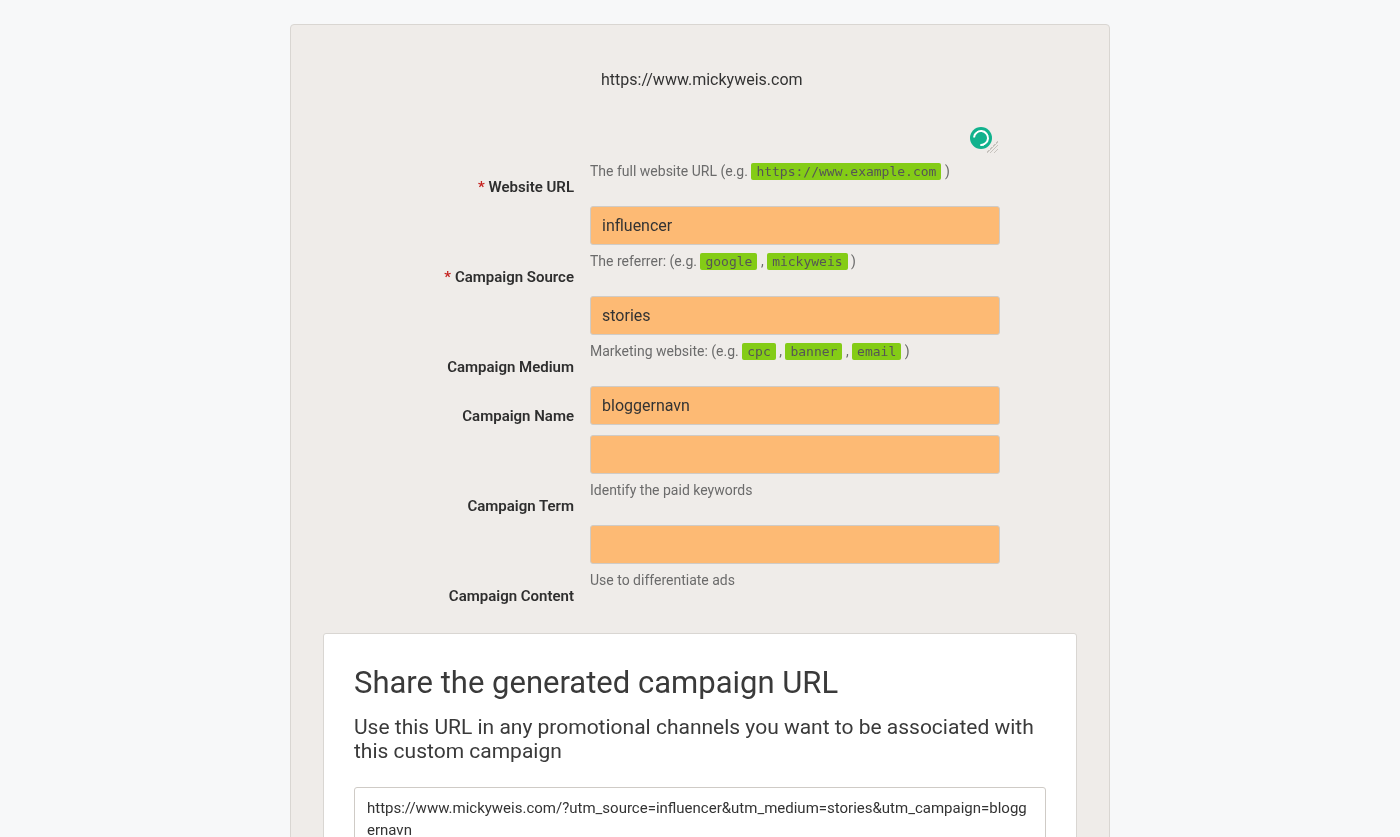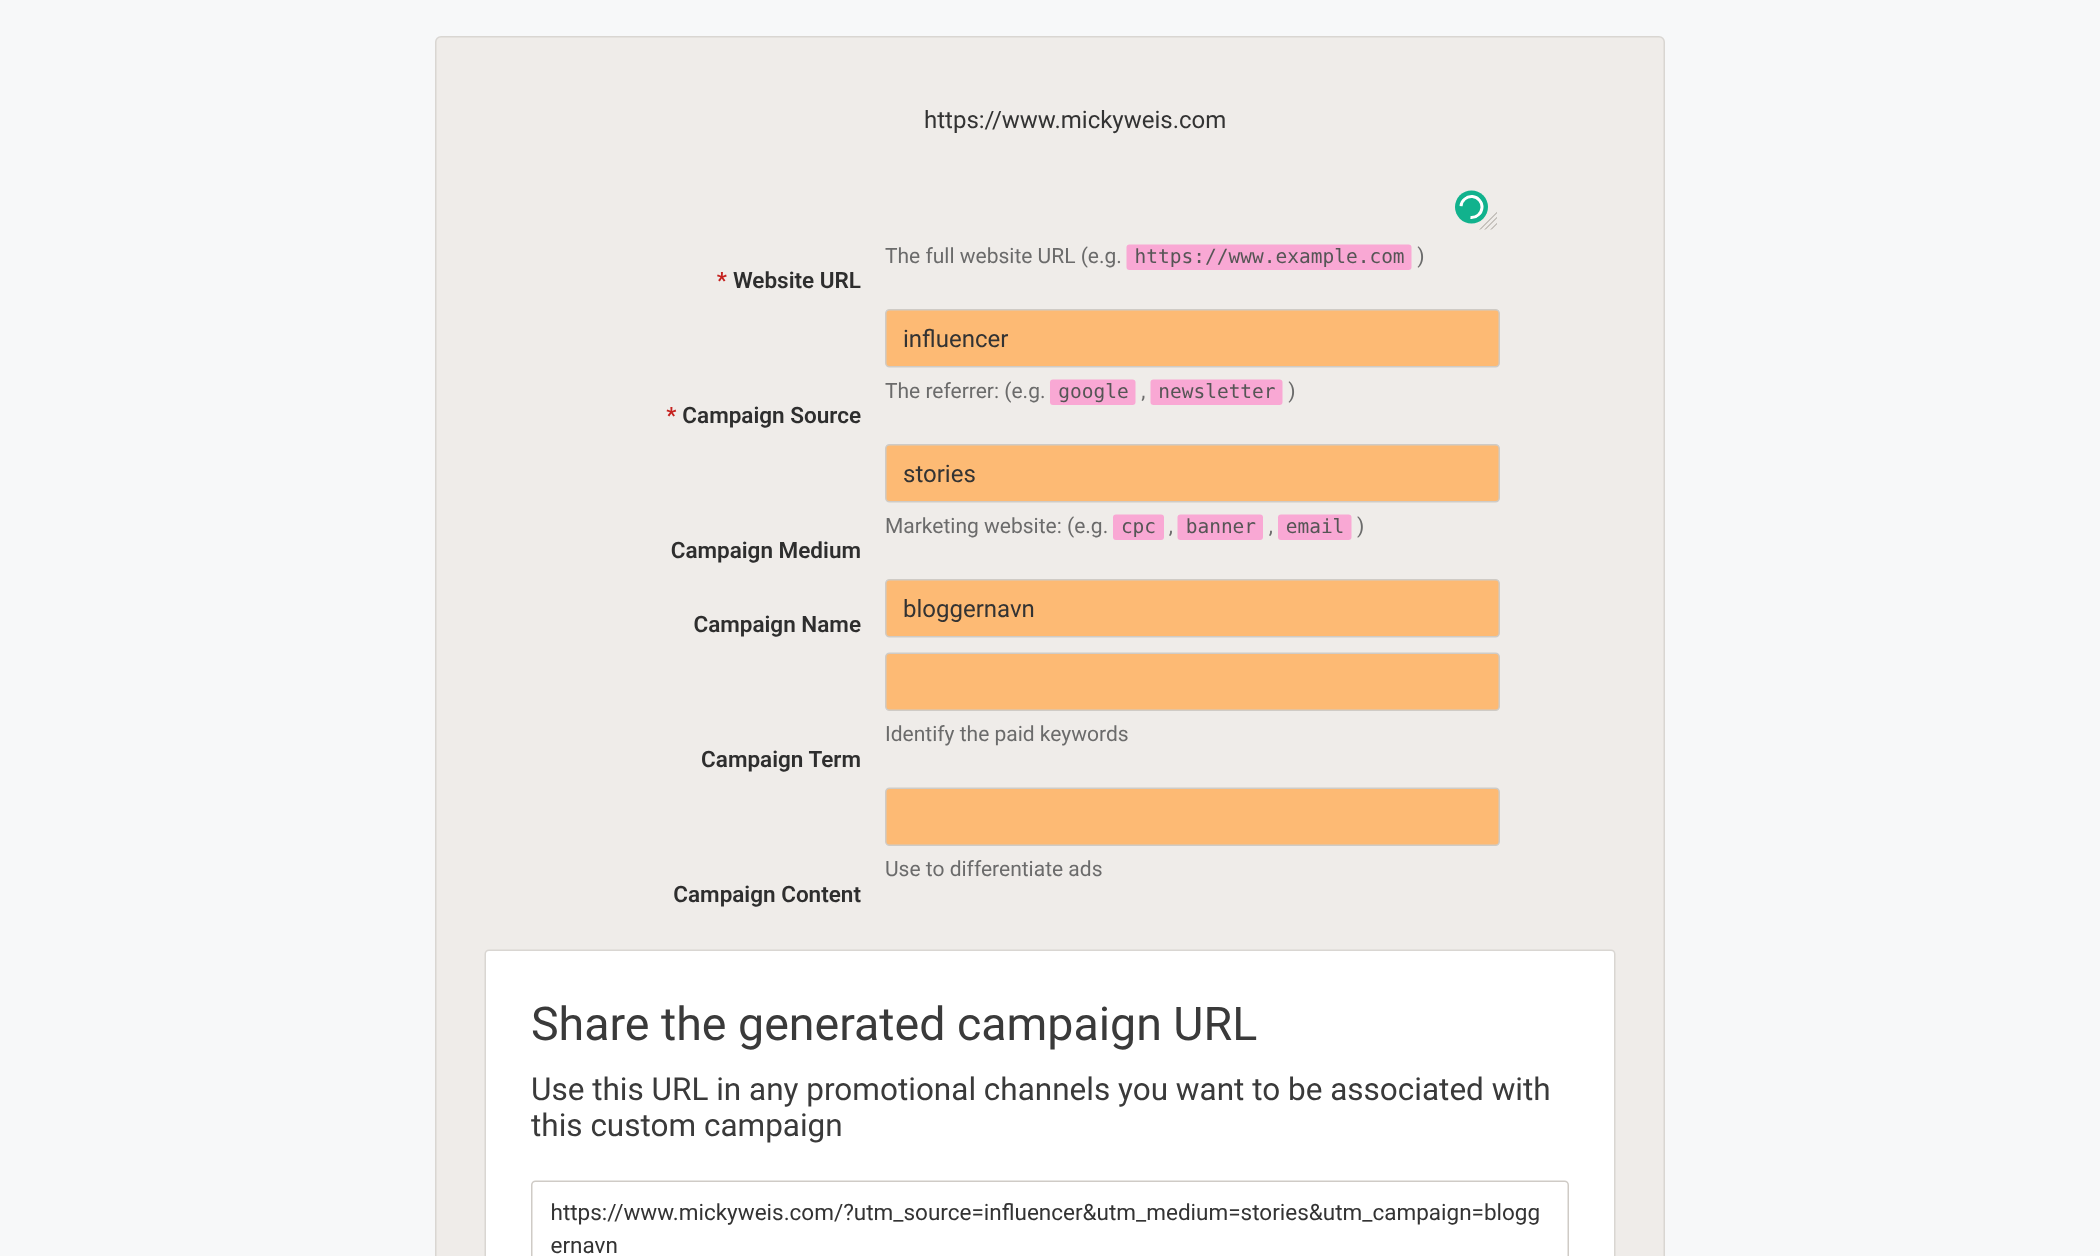--- a/index.html
+++ b/index.html
@@ -59,30 +59,30 @@
     border:1px solid var(--input-border);
     border-radius:3px;
     background:#fdba74;
     font-size:16px;
     color:#333;
     padding:9px 11px;
     font-family:inherit;
     resize:both;
   }
   .url-field{height:94px; padding-bottom:24px; position:relative;}
-  .url-field .value{position:absolute;left:26px;top:9px;font-size:16px;color:#333;pointer-events:none;}
+  .url-field .value{position:absolute;left:11px;top:9px;font-size:16px;color:#333;pointer-events:none;}
   .hint{
     color:var(--text-dim);
     font-size:14px;
     margin-top:6px;
     margin-bottom:14px;
     line-height:1.5;
   }
   .hint code{
-    background:#f9a8d4;
+    background:#84cc16;
     border-radius:2px;
     padding:1px 5px;
     font-family:Menlo,Consolas,monospace;
     font-size:13px;
     color:#555;
   }
   .grammarly{
     position:absolute;
     right:8px;
     bottom:6px;
@@ -163,21 +163,21 @@
         </div>
       </div>
 
       <div class="row">
         <div class="label-col">
           <span class="star">*</span><span>Campaign Source</span>
         </div>
         <div class="input-col">
           <input type="text" value="influencer" style="">
           <div class="hint">
-            <span>The referrer: (e.g. </span><code>google</code><span> , </span><code>newsletter</code><span> )</span>
+            <span>The referrer: (e.g. </span><code>google</code><span> , </span><code>mickyweis</code><span> )</span>
           </div>
         </div>
       </div>
 
       <div class="row">
         <div class="label-col">
           <span>Campaign Medium</span>
         </div>
         <div class="input-col">
           <input type="text" value="stories" style="">

